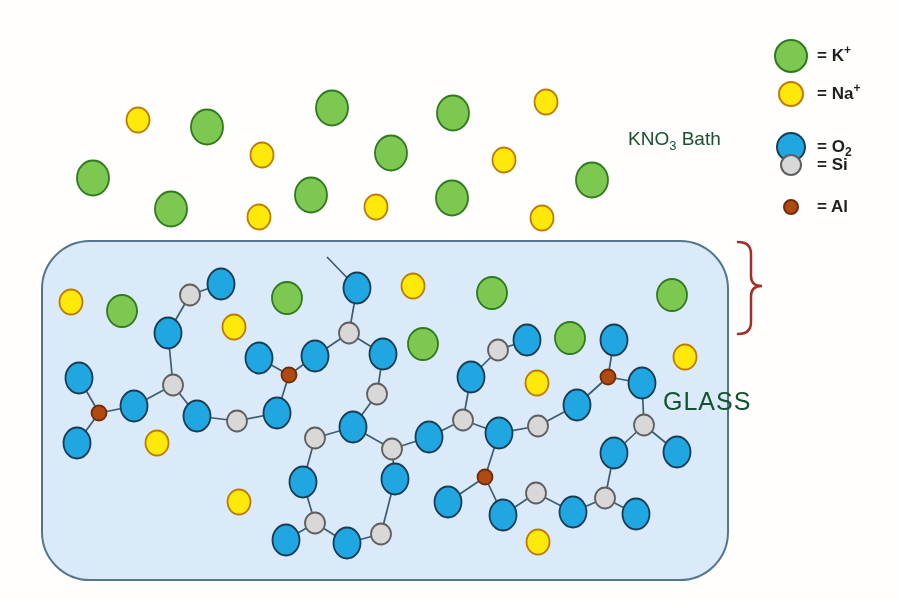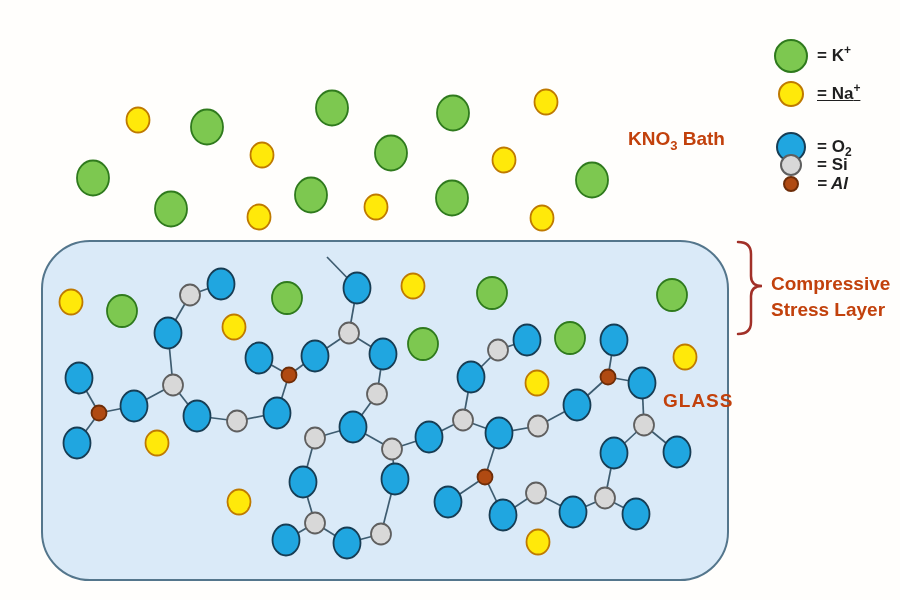--- a/index.html
+++ b/index.html
@@ -3,26 +3,26 @@
 <meta charset="utf-8">
 <style>
   html,body{margin:0;padding:0;}
   body{
     width:900px;height:600px;background:#fffefc;
     font-family:"Liberation Sans",sans-serif;overflow:hidden;
   }
   .stage{position:relative;width:900px;height:600px;}
   .stage > svg{position:absolute;left:0;top:0;}
   .lbl{
-    position:absolute;color:#c2410c;font-weight:700;font-size:19px;
+    position:absolute;color:#14532d;font-weight:400;font-size:19px;
     white-space:nowrap;line-height:24px;
   }
   .lbl sub{font-size:13px;line-height:0;}
   .compressive div{line-height:26px;}
-  .glass-word{font-size:19px;letter-spacing:1px;}
+  .glass-word{font-size:25px;letter-spacing:1px;}
   .legend-row{
     position:absolute;left:764px;height:36px;display:flex;align-items:center;
     font-size:17px;font-weight:600;color:#1f1f1f;white-space:nowrap;
   }
   .legend-row sup{font-size:12px;line-height:0;}
   .legend-row sub{font-size:12px;line-height:0;}
   .swatch-box{width:53px;display:flex;justify-content:center;align-items:center;}
   .lg-swatch{border-radius:50%;box-sizing:border-box;flex:0 0 auto;}
 </style>
 </head>
@@ -159,51 +159,47 @@
       <ellipse cx="685" cy="357" rx="11.5" ry="12.5" fill="#ffe90a" stroke="#bf7a00" stroke-width="1.8"></ellipse>
       <ellipse cx="157" cy="443" rx="11.5" ry="12.5" fill="#ffe90a" stroke="#bf7a00" stroke-width="1.8"></ellipse>
       <ellipse cx="239" cy="502" rx="11.5" ry="12.5" fill="#ffe90a" stroke="#bf7a00" stroke-width="1.8"></ellipse>
       <ellipse cx="538" cy="542" rx="11.5" ry="12.5" fill="#ffe90a" stroke="#bf7a00" stroke-width="1.8"></ellipse>
       <path d="M738,242 Q751,242 751,254 L751,276 Q751,286 762,286 Q751,286 751,296 L751,322 Q751,334 738,334" fill="none" stroke="#a13028" stroke-width="2.5" stroke-linecap="round"></path>
     </svg>
 
   <div class="lbl" style="left:628px;top:127px;"><span>KNO</span><sub>3</sub><span> Bath</span></div>
 
 
-  <div class="lbl compressive" style="left:771px;top:271px;">
-    <div>Compressive</div>
-    <div>Stress Layer</div>
-  </div>
 
   <div class="lbl glass-word" style="left:663px;top:389px;">GLASS</div>
 
   <div class="legend-row" style="top:38px;">
     <span class="swatch-box">
         <span class="lg-swatch" style="width: 34px; height: 34px; background: rgb(125, 200, 80); border: 2px solid rgb(47, 122, 29);"></span>
       </span>
     <span><span>= K</span><sup>+</sup></span>
   </div>
-  <div class="legend-row" style="top:76px;text-decoration:underline;">
+  <div class="legend-row" style="top:76px;">
     <span class="swatch-box">
         <span class="lg-swatch" style="width: 26px; height: 26px; background: rgb(255, 233, 10); border: 2px solid rgb(191, 122, 0);"></span>
       </span>
     <span><span>= Na</span><sup>+</sup></span>
   </div>
   <div class="legend-row" style="top:113px;margin-top:16px;">
     <span class="swatch-box">
         <span class="lg-swatch" style="width: 30px; height: 30px; background: rgb(32, 166, 224); border: 2px solid rgb(23, 61, 84);"></span>
       </span>
     <span><span>= O</span><sub>2</sub></span>
   </div>
   <div class="legend-row" style="top:147px;">
     <span class="swatch-box">
         <span class="lg-swatch" style="width: 22px; height: 22px; background: rgb(216, 216, 216); border: 2px solid rgb(95, 95, 95);"></span>
       </span>
     <span><span>= Si</span></span>
   </div>
-  <div class="legend-row" style="top:166px;font-style:italic;">
+  <div class="legend-row" style="top:189px;">
     <span class="swatch-box">
         <span class="lg-swatch" style="width: 16px; height: 16px; background: rgb(176, 74, 18); border: 2px solid rgb(110, 45, 8);"></span>
       </span>
     <span><span>= Al</span></span>
   </div>
 
 </div>
 
 </body></html>

